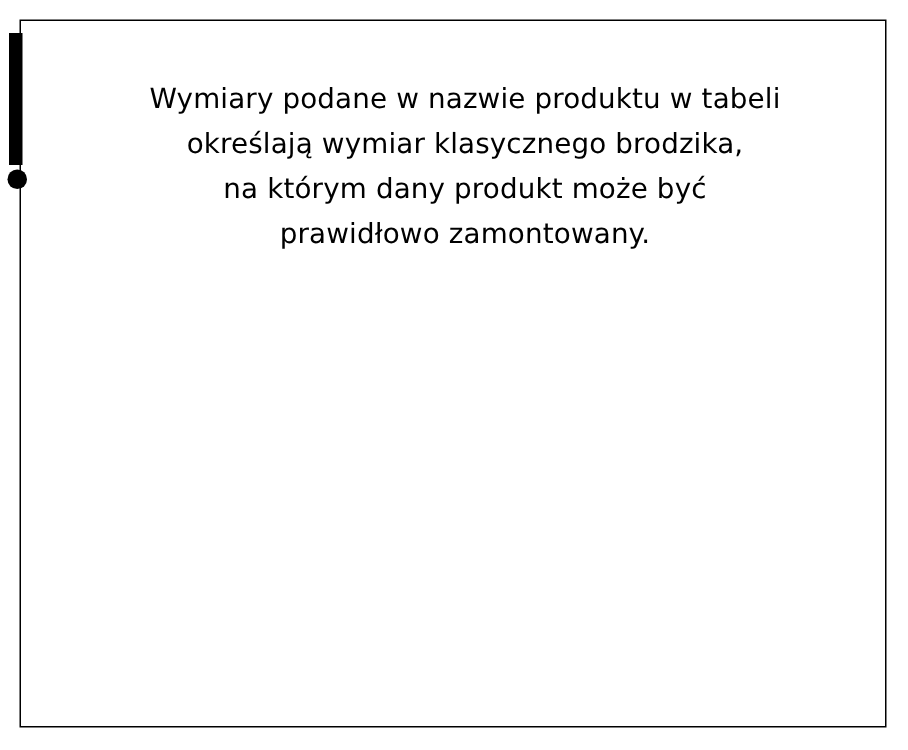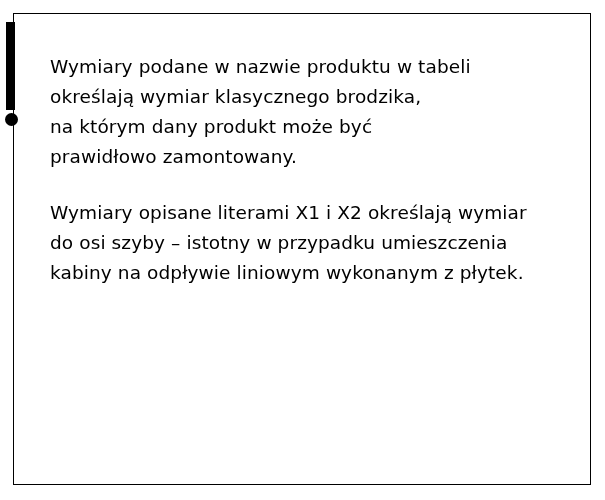--- a/index.html
+++ b/index.html
@@ -57,38 +57,36 @@
     top: 52px;
     width: 520px;
   }
   .para {
     font-size: 18.5px;
     line-height: 30px;
     letter-spacing: 0.1px;
     color: #000000;
     white-space: pre-line;
     margin: 0 0 26px 0;
+    text-align: center;
   }
   .para:last-child {
     margin-bottom: 0;
   }
 </style>
 </head>
 <body>
 
 <div class="page">
 
   <div class="info-box"></div>
 
   <div class="mark-stem"></div>
   <div class="mark-dot"></div>
 
   <div class="content">
     <p class="para">Wymiary podane w nazwie produktu w tabeli
 określają wymiar klasycznego brodzika,
 na którym dany produkt może być
 prawidłowo zamontowany.</p>
-    <p class="para">Wymiary opisane literami X1 i X2 określają wymiar
-do osi szyby – istotny w przypadku umieszczenia
-kabiny na odpływie liniowym wykonanym z płytek.</p>
   </div>
 
 </div>
 
 </body></html>

